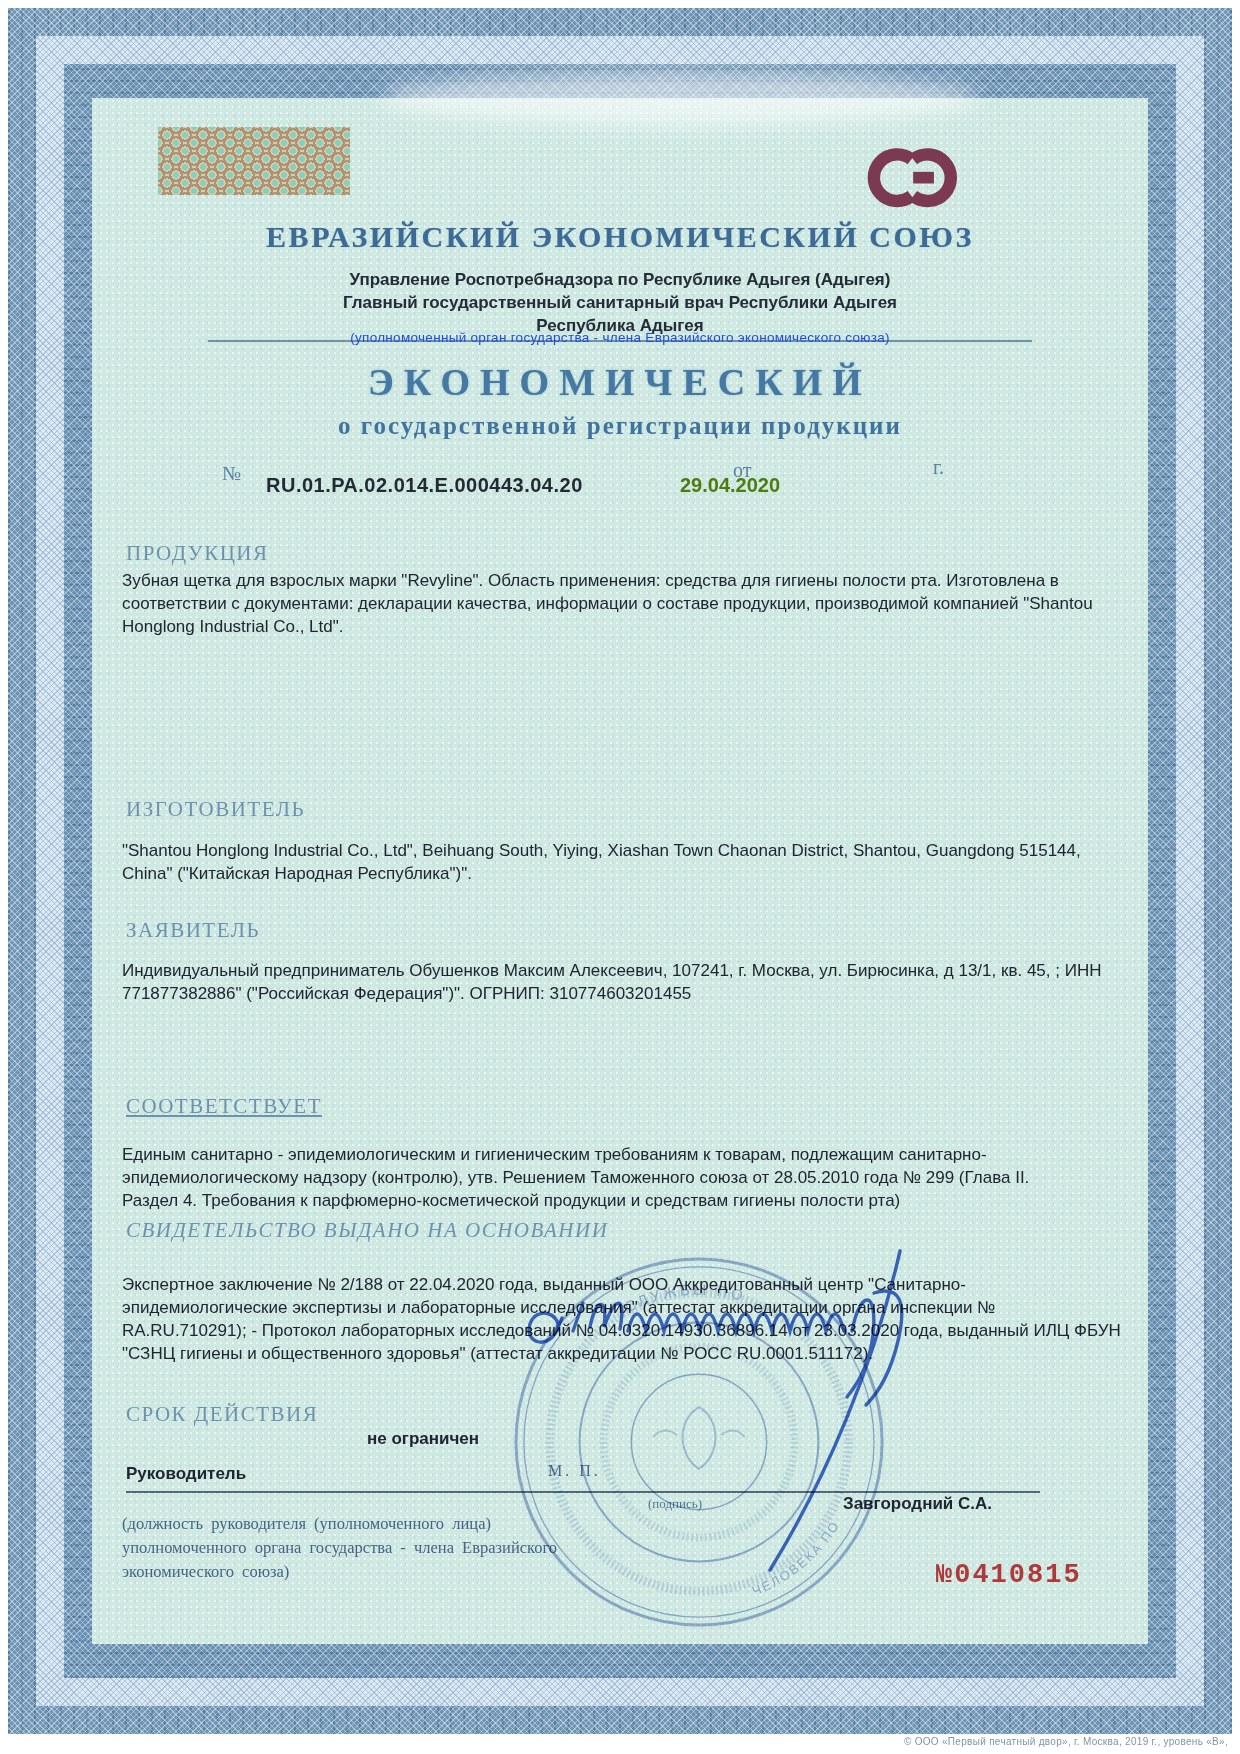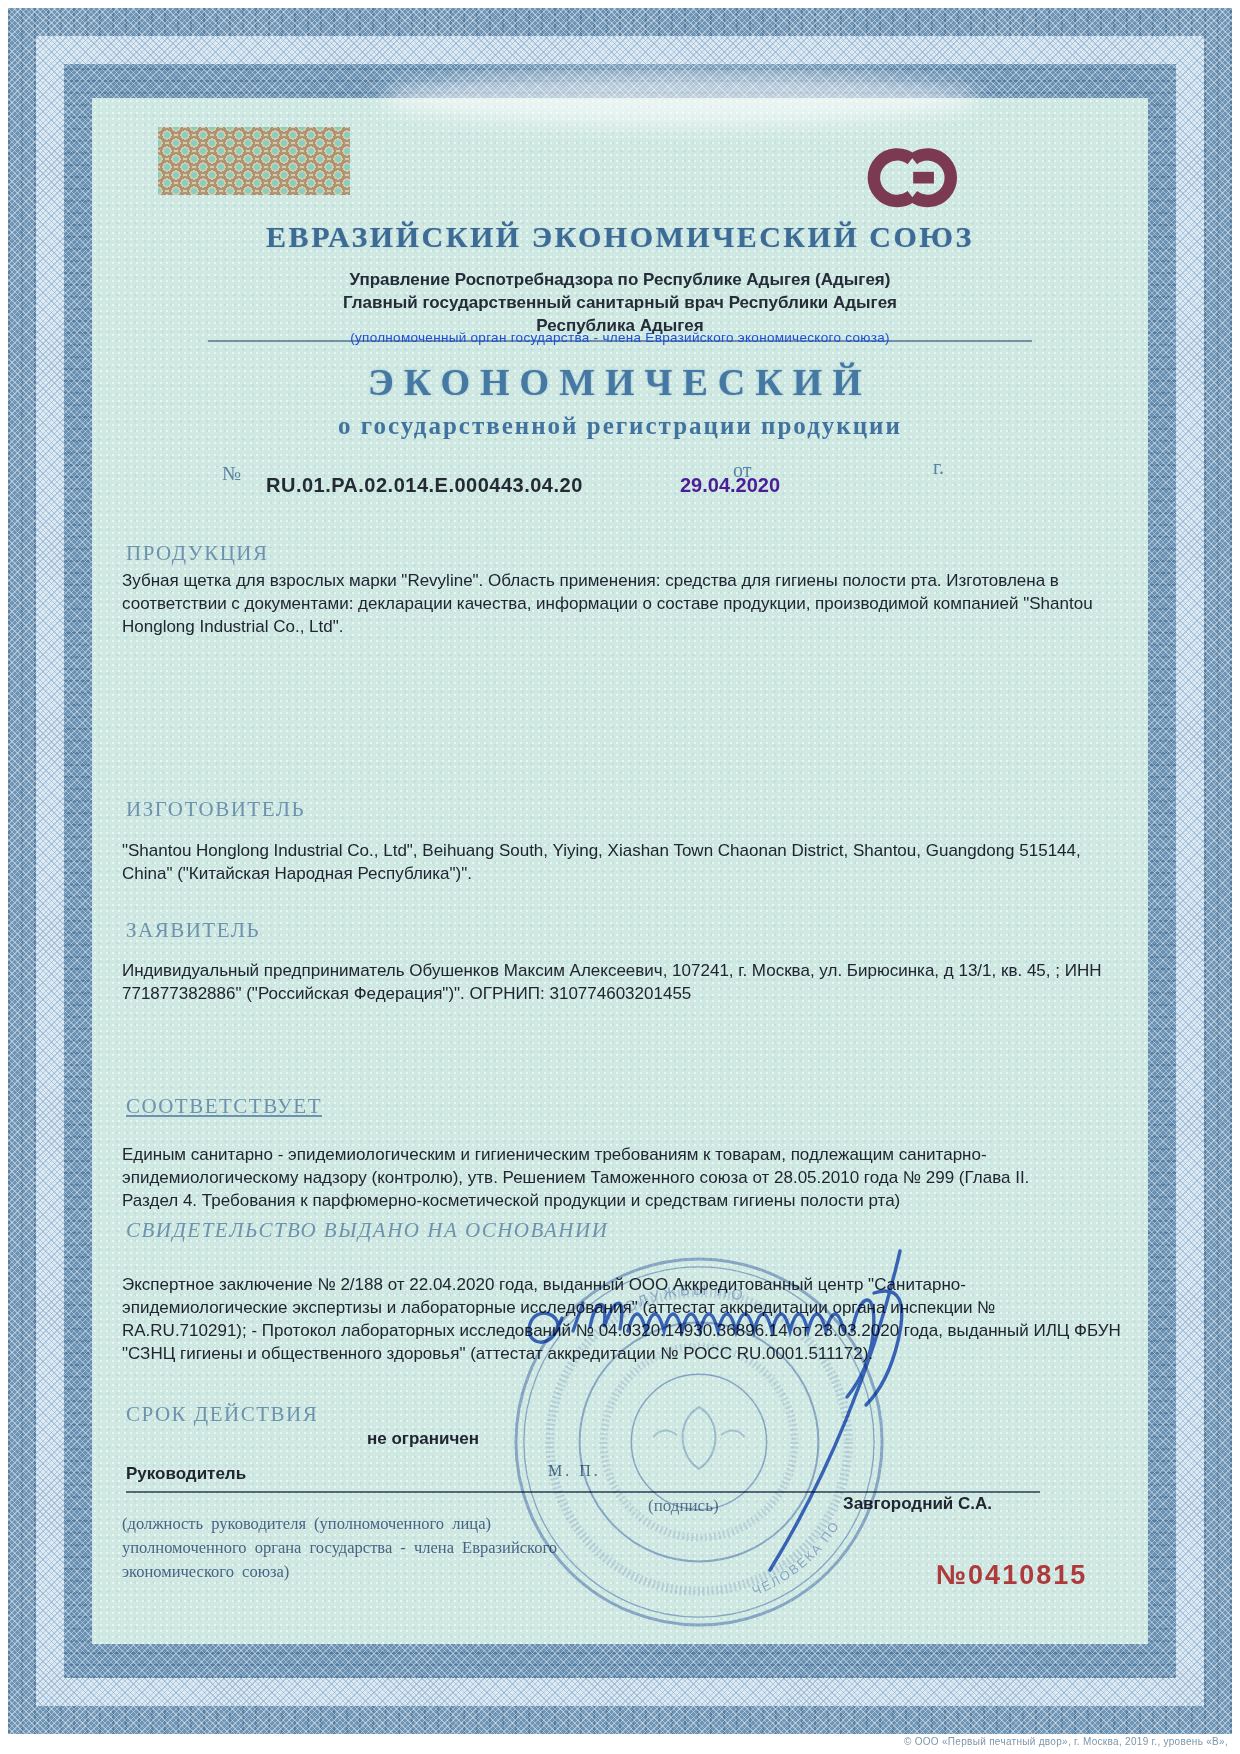--- a/index.html
+++ b/index.html
@@ -49,42 +49,42 @@
   .auth-note{top:330px;font-size:13.5px;color:#1d4ed8;letter-spacing:.3px;}
   .title-main{top:360px;font-family:"Liberation Serif",serif;font-weight:700;font-size:38px;
     letter-spacing:10px;color:#4579a3;text-shadow:0 0 2px rgba(69,121,163,.5);}
   .title-sub{top:412px;font-family:"Liberation Serif",serif;font-weight:700;font-size:25px;
     letter-spacing:2px;color:#40739d;}
   
   .lbl{font-family:"Liberation Serif",serif;color:#5b82a1;font-size:20px;}
   .no-lbl{left:222px;top:462px;}
   .cert-no{left:266px;top:474px;font-size:20px;font-weight:700;color:#232a34;letter-spacing:.5px;}
   .from-lbl{left:733px;top:459px;}
-  .cert-date{left:680px;top:474px;font-size:20px;font-weight:700;color:#4c1d95;}
+  .cert-date{left:680px;top:474px;font-size:20px;font-weight:700;color:#4d7c0f;}
   .year-lbl{left:933px;top:456px;}
   
   .sec-h{font-family:"Liberation Serif",serif;font-size:21px;letter-spacing:1.5px;
     color:#6d92ad;font-weight:500;}
   .sec-b{font-size:17px;color:#202631;line-height:1.35;font-weight:500;}
   .h0{left:126px;top:541px;} .b0{left:122px;top:570px;width:1002px;}
   .h1{left:126px;top:797px;} .b1{left:122px;top:840px;width:1002px;}
   .h2{left:126px;top:918px;} .b2{left:122px;top:960px;width:1002px;}
   .h3{left:126px;top:1094px;text-decoration:underline;} .b3{left:122px;top:1144px;width:968px;}
   .h4{left:126px;top:1218px;font-style:italic;} .b4{left:122px;top:1274px;width:1002px;}
   .h5{left:126px;top:1402px;} .b5{left:367px;top:1428px;font-weight:700;}
   
   .head-lbl{left:126px;top:1464px;font-size:17px;font-weight:600;color:#202631;}
   .sign-line{left:126px;top:1491px;width:914px;height:2px;background:rgba(40,60,85,.75);}
   .seal-lbl{left:548px;top:1462px;font-family:"Liberation Serif",serif;font-size:16px;
     color:#4a6a85;letter-spacing:3px;}
-  .sign-caption{left:648px;top:1496px;font-family:"Liberation Serif",serif;font-size:17px;color:#55748f;}
+  .sign-caption{left:648px;top:1496px;font-family:"Liberation Serif",serif;font-size:13px;color:#55748f;}
   .signer{left:843px;top:1494px;font-size:17px;font-weight:600;color:#202631;}
   .duty-note{left:122px;top:1512px;width:448px;font-family:"Liberation Serif",serif;
     font-size:16.5px;color:#476384;line-height:1.45;word-spacing:4px;}
-  .serial{left:936px;top:1560px;font-family:Liberation Sans, sans-serif;font-weight:600;
+  .serial{left:936px;top:1560px;font-family:Liberation Mono, monospace;font-weight:600;
     font-size:27px;color:#ae3a3c;letter-spacing:2px;}
   .stamp-svg{left:505px;top:1248px;width:388px;height:388px;opacity:.5;mix-blend-mode:multiply;}
   .sig-svg{left:470px;top:1235px;width:700px;height:400px;mix-blend-mode:multiply;}
   .footer{right:12px;top:1736px;font-size:10px;color:#7c96aa;letter-spacing:.3px;}
 </style>
 </head>
 <body>
 
 <div class="page">
 

